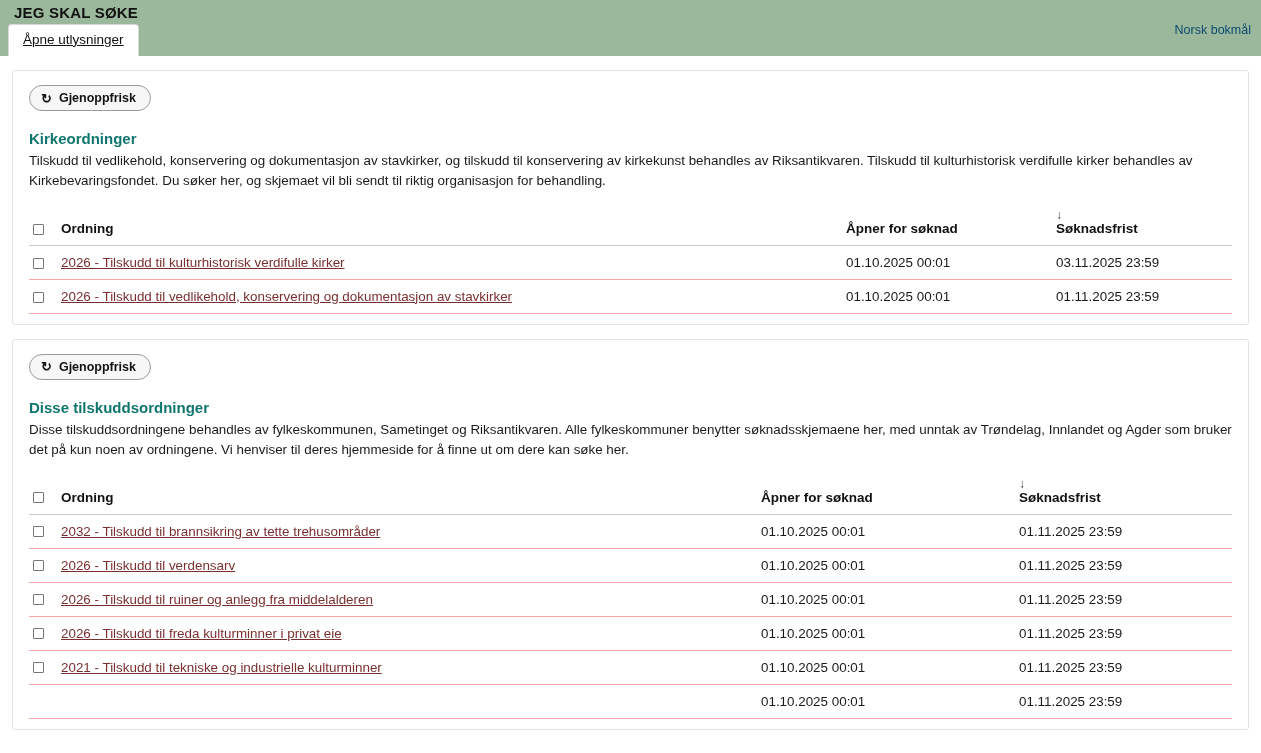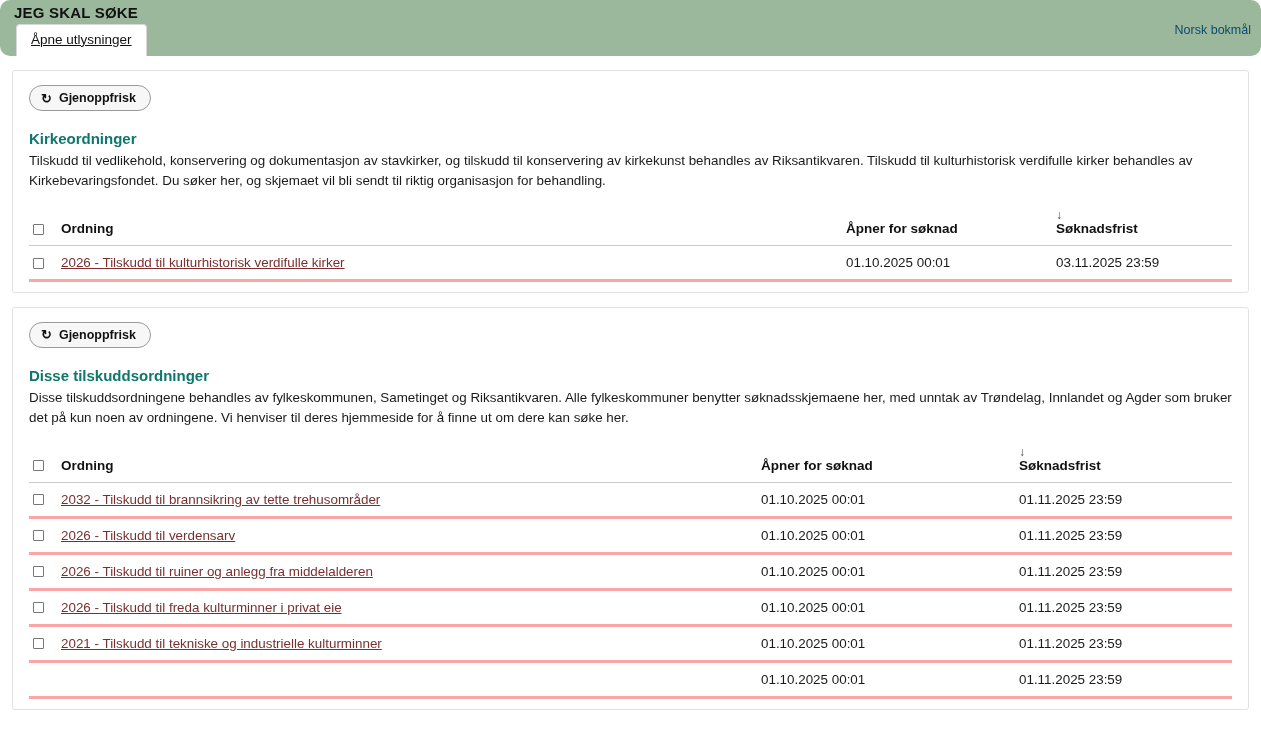--- a/index.html
+++ b/index.html
@@ -14,21 +14,20 @@
     color: #1a1a1a;
     overflow: hidden;
   }
 
   
   .header {
     background: #9cb89c;
     height: 56px;
     position: relative;
     padding: 0;
-    border-radius: 10px;
   }
   .header-title {
     position: absolute;
     left: 14px;
     top: 4px;
     font-size: 15px;
     font-weight: bold;
     letter-spacing: 0.2px;
     color: #111;
     text-transform: uppercase;
@@ -36,21 +35,21 @@
   .header-lang {
     position: absolute;
     right: 10px;
     top: 7px;
     font-size: 12.5px;
     color: #0c4a6e;
     margin-top: 16px;
   }
   .tabs {
     position: absolute;
-    left: 16px;
+    left: 8px;
     bottom: 0;
     display: flex;
     align-items: flex-end;
   }
   .tab {
     background: #ffffff;
     border: 1px solid #d8d8d8;
     border-bottom: none;
     border-radius: 4px 4px 0 0;
     padding: 7px 14px 8px 14px;
@@ -118,21 +117,21 @@
     color: #111;
     padding: 6px 4px 9px 4px;
     border-bottom: 1px solid #c9c9c9;
     vertical-align: bottom;
     position: relative;
     white-space: nowrap;
   }
   table.grant-table td {
     font-size: 13.4px;
     padding: 9px 4px 9px 4px;
-    border-bottom: 3px solid #fca5a5;
+    border-bottom: 1px solid #fca5a5;
     color: #1a1a1a;
     vertical-align: middle;
   }
   .col-check { width: 28px; }
   .chk {
     width: 11px;
     height: 11px;
     border: 1px solid #777;
     background: #fff;
     display: inline-block;
@@ -197,20 +196,26 @@
           </th>
         </tr>
       </thead>
       <tbody>
         <tr>
           <td><span class="chk"></span></td>
           <td><a class="grant-link">2026 - Tilskudd til kulturhistorisk verdifulle kirker</a></td>
           <td>01.10.2025 00:01</td>
           <td>03.11.2025 23:59</td>
         </tr>
+        <tr>
+          <td><span class="chk"></span></td>
+          <td><a class="grant-link">2026 - Tilskudd til vedlikehold, konservering og dokumentasjon av stavkirker</a></td>
+          <td>01.10.2025 00:01</td>
+          <td>01.11.2025 23:59</td>
+        </tr>
       </tbody>
     </table>
   </div>
 
   <div class="panel">
     <button class="refresh-btn">
       <span class="ico">↻</span>
       <span>Gjenoppfrisk</span>
     </button>
 

